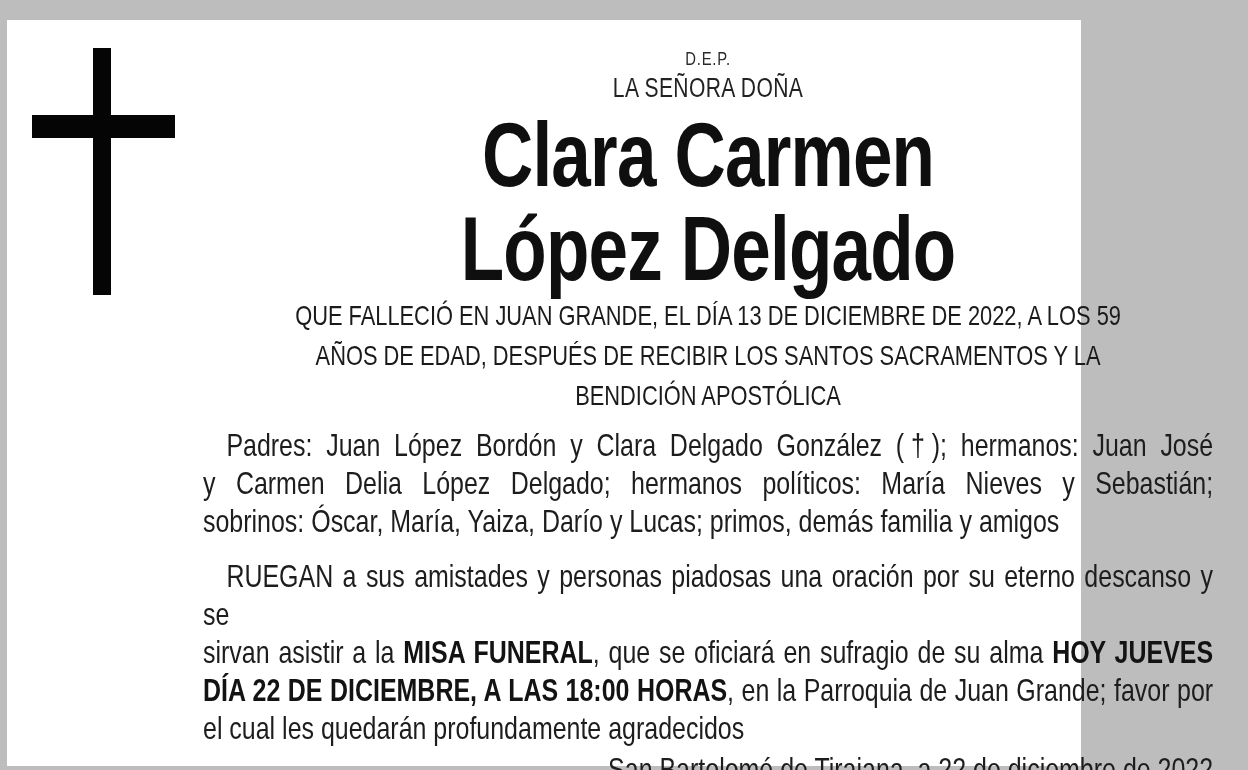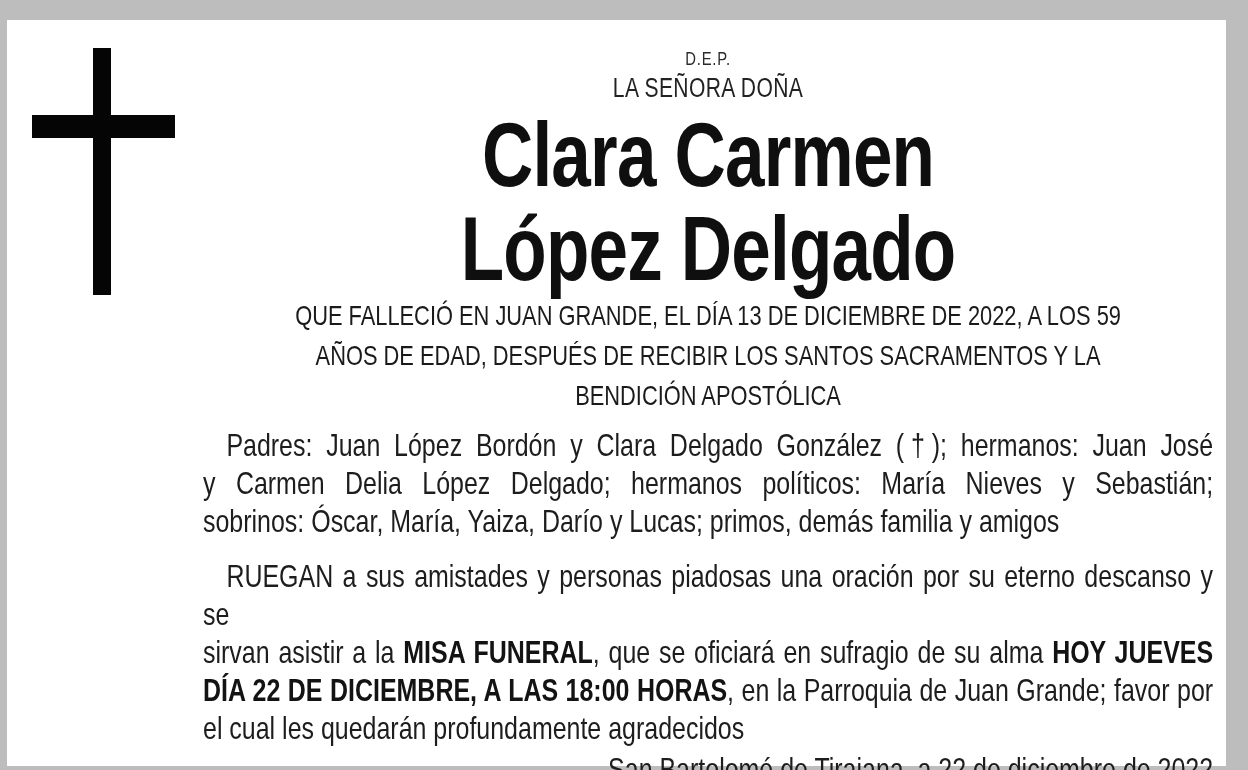--- a/index.html
+++ b/index.html
@@ -6,21 +6,21 @@
   html, body {
     width: 1248px; height: 770px;
     overflow: hidden;
     background: #bdbdbd;
     font-family: "Liberation Sans", "DejaVu Sans", sans-serif;
     color: #1d1d1d;
   }
   .card {
     position: absolute;
     left: 7px; top: 20px;
-    width: 1219px; height: 746px;
+    width: 1074px; height: 746px;
     background: #ffffff;
   }
   
   .cross {
     position: absolute;
     left: 25px; top: 28px;
     width: 143px; height: 247px;
   }
   .cross .bar-v {
     position: absolute;

